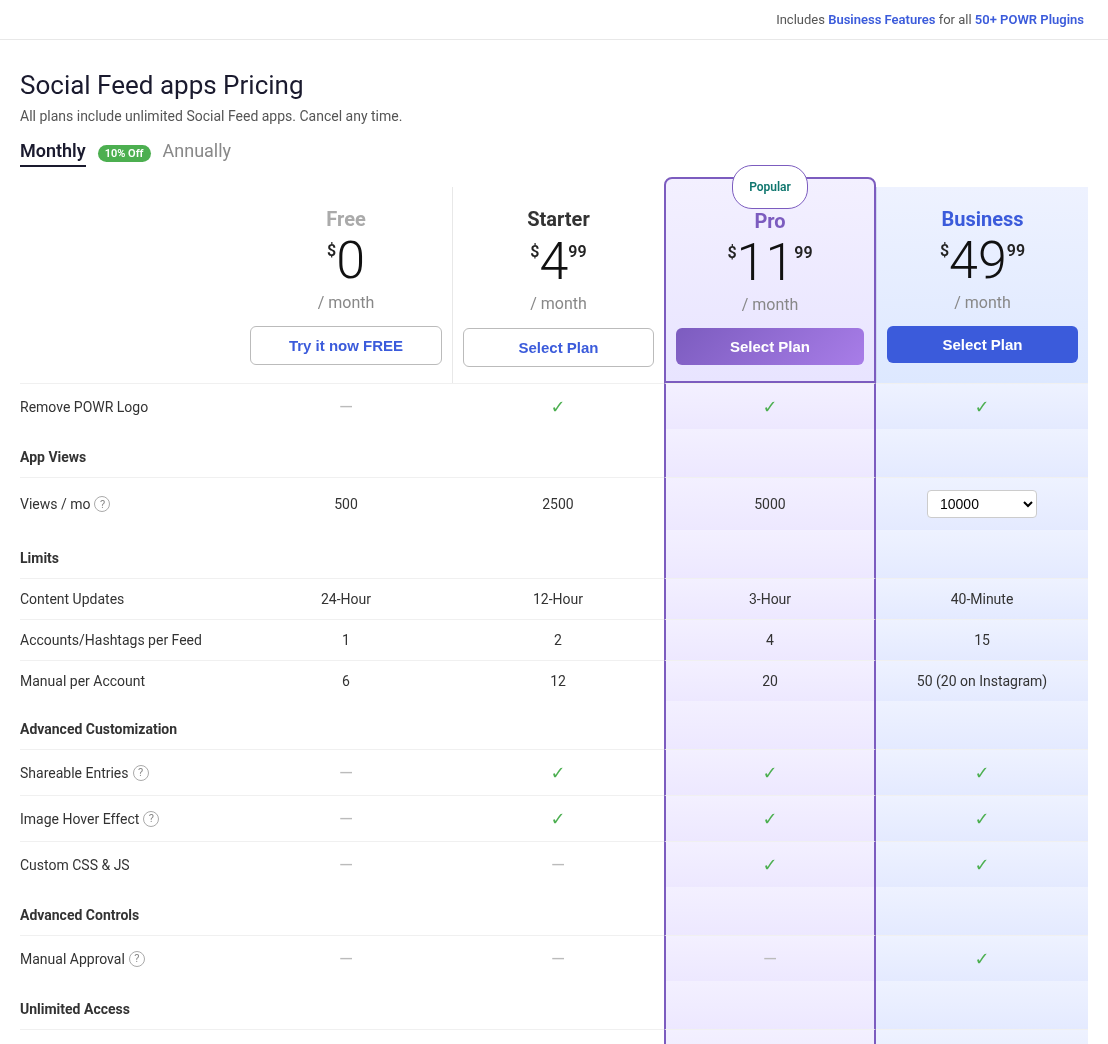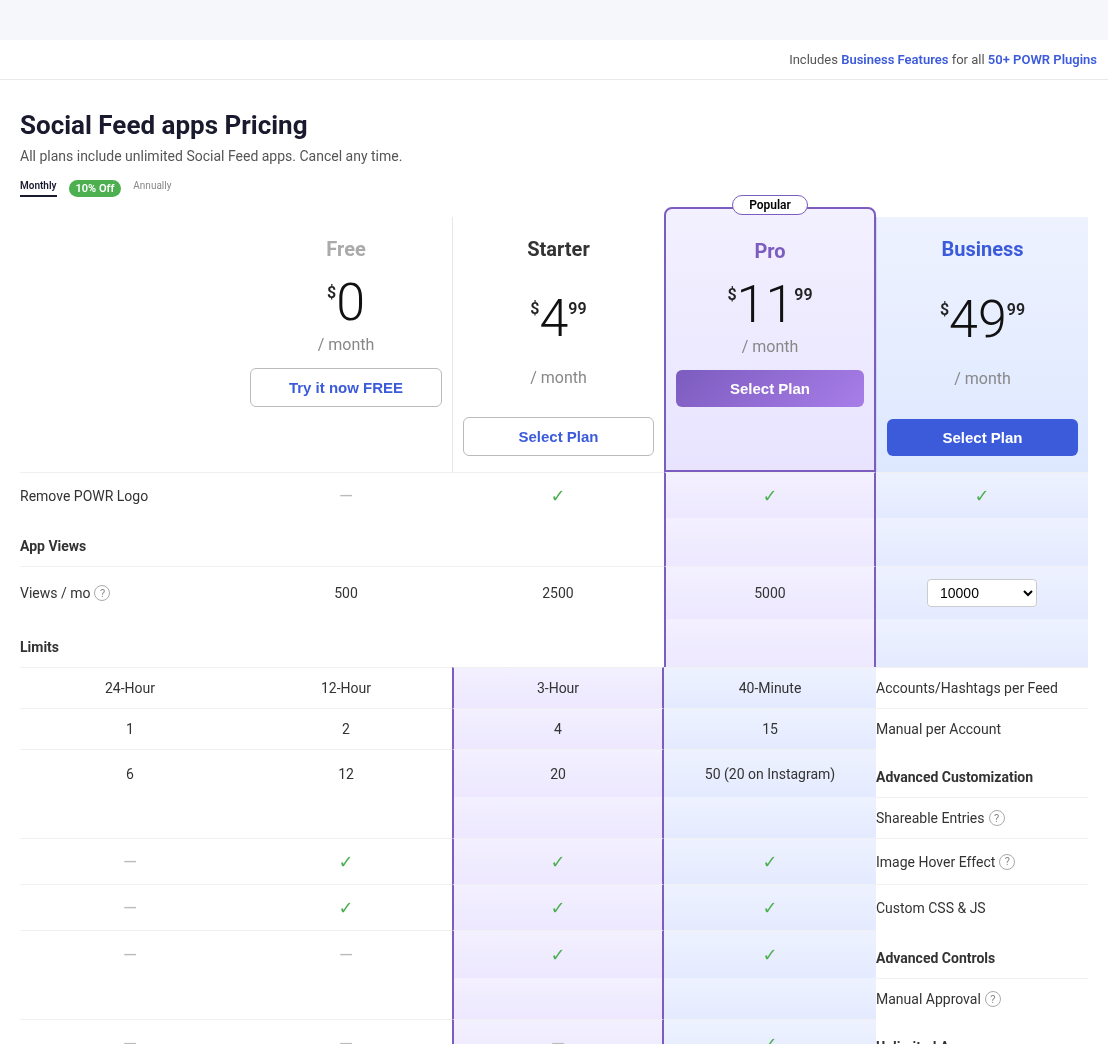--- a/index.html
+++ b/index.html
@@ -7,25 +7,24 @@
       font-family: -apple-system, BlinkMacSystemFont, 'Segoe UI', Roboto, sans-serif;
       background: #f5f7fa;
       color: #333;
       min-height: 1044px;
       width: 1108px;
     }
 
     .top-bar {
       background: #fff;
       text-align: right;
-      padding: 12px 11px;
+      padding: 12px 24px;
       font-size: 13px;
       color: #555;
       border-bottom: 1px solid #e8e8e8;
-      margin-top: 40px;
     }
     .top-bar .business-link {
       color: #3b5bdb;
       font-weight: 600;
     }
     .top-bar .powr-link {
       color: #3b5bdb;
       font-weight: 600;
     }
 
@@ -33,39 +32,39 @@
       background: #fff;
       padding: 30px 20px 40px 20px;
     }
 
     .page-header {
       margin-bottom: 20px;
     }
 
     .page-title {
       font-size: 26px;
-      font-weight: 700;
+      font-weight: 400;
       color: #1a1a2e;
       margin-bottom: 8px;
     }
 
     .page-subtitle {
       font-size: 14px;
       color: #555;
     }
 
     .billing-toggle {
       display: flex;
       align-items: center;
       gap: 12px;
       margin-top: 16px;
     }
 
     .billing-toggle .tab {
-      font-size: 10px;
+      font-size: 18px;
       cursor: pointer;
       padding-bottom: 4px;
       color: #888;
       border-bottom: 2px solid transparent;
     }
 
     .billing-toggle .tab.active {
       color: #1a1a2e;
       font-weight: 600;
       border-bottom: 2px solid #1a1a2e;
@@ -101,39 +100,38 @@
     .col-header.pro-col {
       background: linear-gradient(180deg, #f3f0ff 0%, #e8e4ff 100%);
       border: 2px solid #7c5cbf;
       border-radius: 8px 8px 0 0;
       margin-top: -10px;
       padding-top: 30px;
     }
     .col-header.business-col {
       background: linear-gradient(180deg, #eef2ff 0%, #dde8ff 100%);
       border-left: 1px solid #d0d8f0;
-      gap: 17px;
     }
 
     .popular-badge {
       position: absolute;
       top: -14px;
       background: #fff;
       border: 1.5px solid #7c5cbf;
-      color: #000000;
+      color: #0f766e;
       font-size: 12px;
       font-weight: 600;
-      padding: 2px 16px;
+      padding: 14px 16px;
       border-radius: 20px;
     }
 
     .plan-name {
       font-size: 20px;
       font-weight: 700;
-      margin-bottom: 16px;
+      margin-bottom: 4px;
     }
     .plan-name.free { color: #aaa; }
     .plan-name.starter { color: #333; }
     .plan-name.pro { color: #7c5cbf; }
     .plan-name.business { color: #3b5bdb; }
 
     .price-row {
       display: flex;
       align-items: flex-start;
       line-height: 1;
@@ -370,20 +368,21 @@
         <option>100000</option>
       </select>
     </div>
 
     <div class="cell section-header">Limits</div>
     <div class="cell" style="border-top:none;"></div>
     <div class="cell" style="border-top:none;"></div>
     <div class="cell pro-bg pro-col-body" style="border-top:none;"></div>
     <div class="cell business-bg" style="border-top:none;"></div>
 
+    <div class="cell label-cell">Content Updates</div>
     <div class="cell">24-Hour</div>
     <div class="cell">12-Hour</div>
     <div class="cell pro-bg pro-col-body">3-Hour</div>
     <div class="cell business-bg">40-Minute</div>
 
     <div class="cell label-cell">Accounts/Hashtags per Feed</div>
     <div class="cell">1</div>
     <div class="cell">2</div>
     <div class="cell pro-bg pro-col-body">4</div>
     <div class="cell business-bg">15</div>

